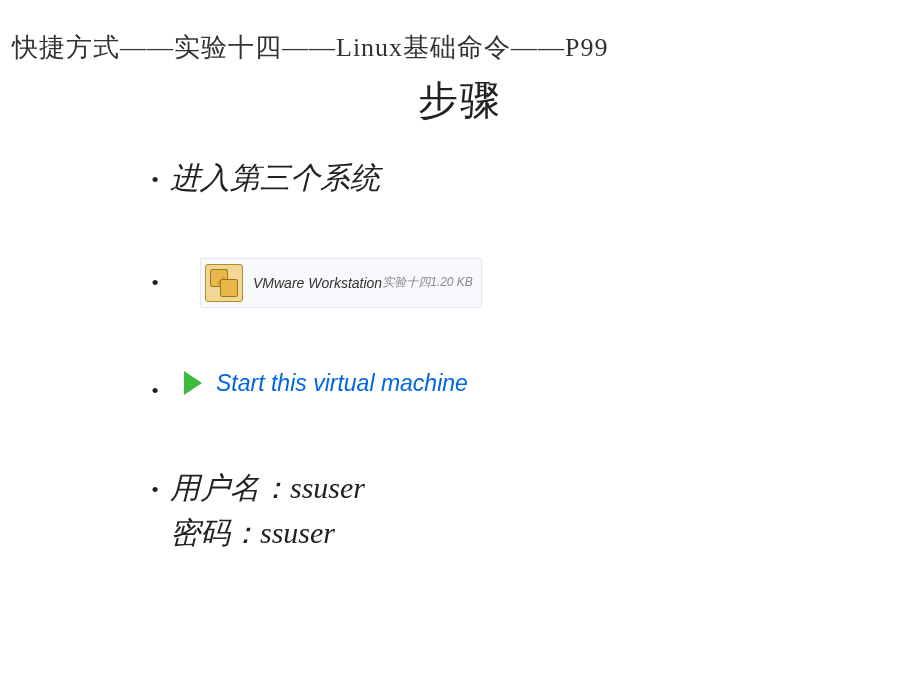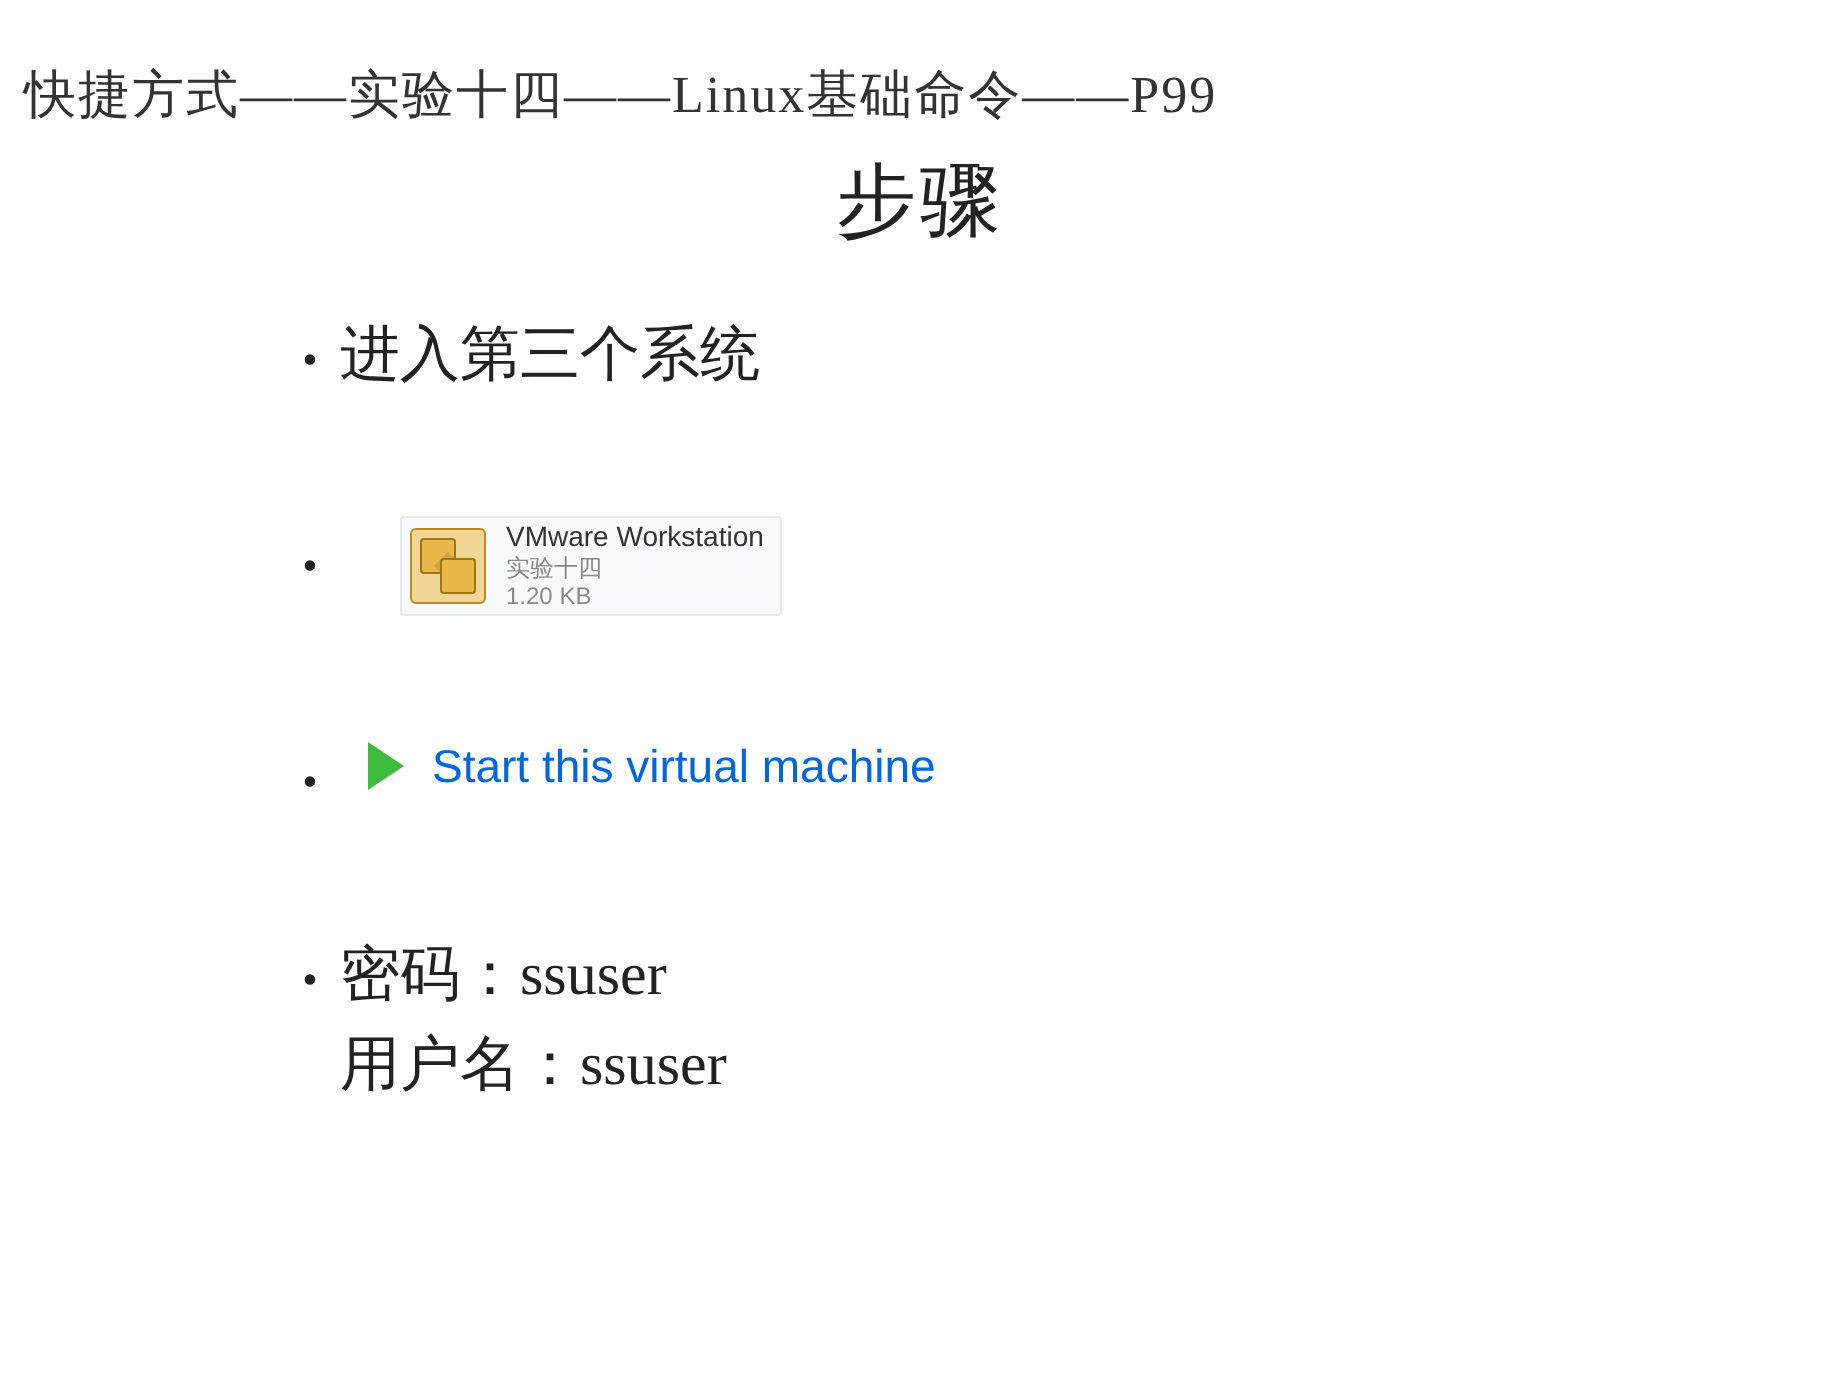--- a/index.html
+++ b/index.html
@@ -49,20 +49,21 @@
     }
     .bullet-dot {
       flex-shrink: 0;
       width: 30px;
       text-align: center;
       font-size: 22px;
       padding-top: 8px;
     }
     .bullet-content {
       flex-grow: 1;
+      font-style: italic;
     }
     .bullet-text-line {
       display: flex;
       align-items: center;
       flex-wrap: wrap;
     }
     .vmware-shortcut {
       display: inline-flex;
       align-items: center;
       background: #f7f9fc;
@@ -103,21 +104,20 @@
       position: absolute;
       top: 50%;
       left: 50%;
       width: 10px;
       height: 10px;
       background: #d4a23a;
       transform: translate(-50%, -50%) rotate(45deg);
     }
     .shortcut-text {
       display: flex;
-      flex-direction: column;
       font-family: "Microsoft YaHei", "Segoe UI", sans-serif;
     }
     .shortcut-name {
       font-size: 14px;
       color: #333;
       line-height: 1.2;
     }
     .shortcut-type {
       font-size: 12px;
       color: #888;
@@ -186,18 +186,18 @@
       <span class="start-vm">
         <span class="play-triangle"></span>
         <span class="start-link">Start this virtual machine</span>
       </span>
     </div>
   </div>
 
   <div class="bullet-item" style="margin-top: 30px;">
     <div class="bullet-dot">•</div>
     <div class="bullet-content multi-line">
+      <span class="line">用户名：ssuser</span>
       <span class="line">密码：ssuser</span>
-      <span class="line">用户名：ssuser</span>
     </div>
   </div>
 
 </div>
 
 </body></html>

